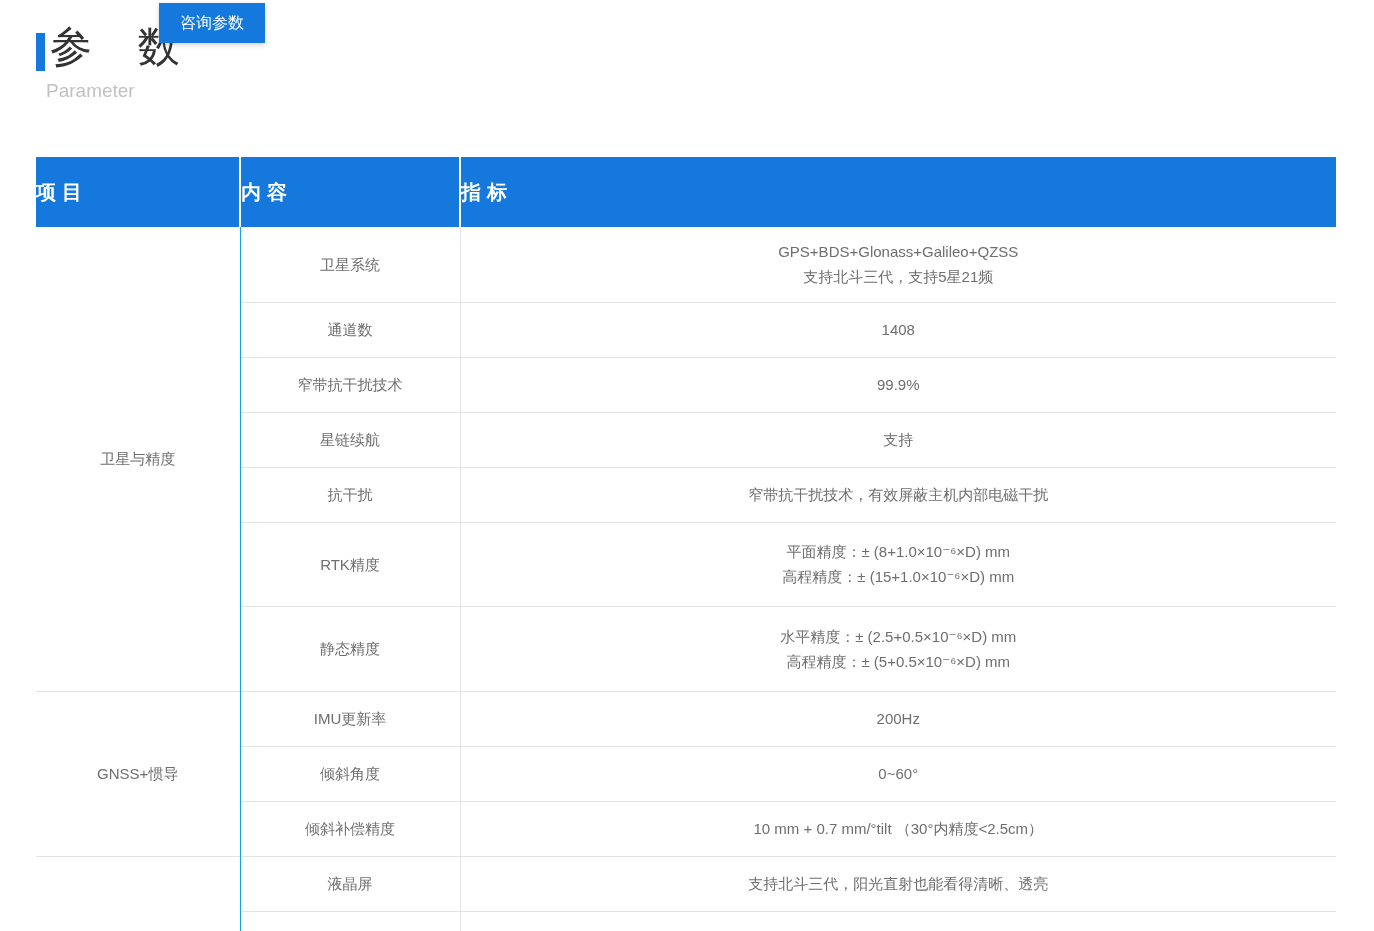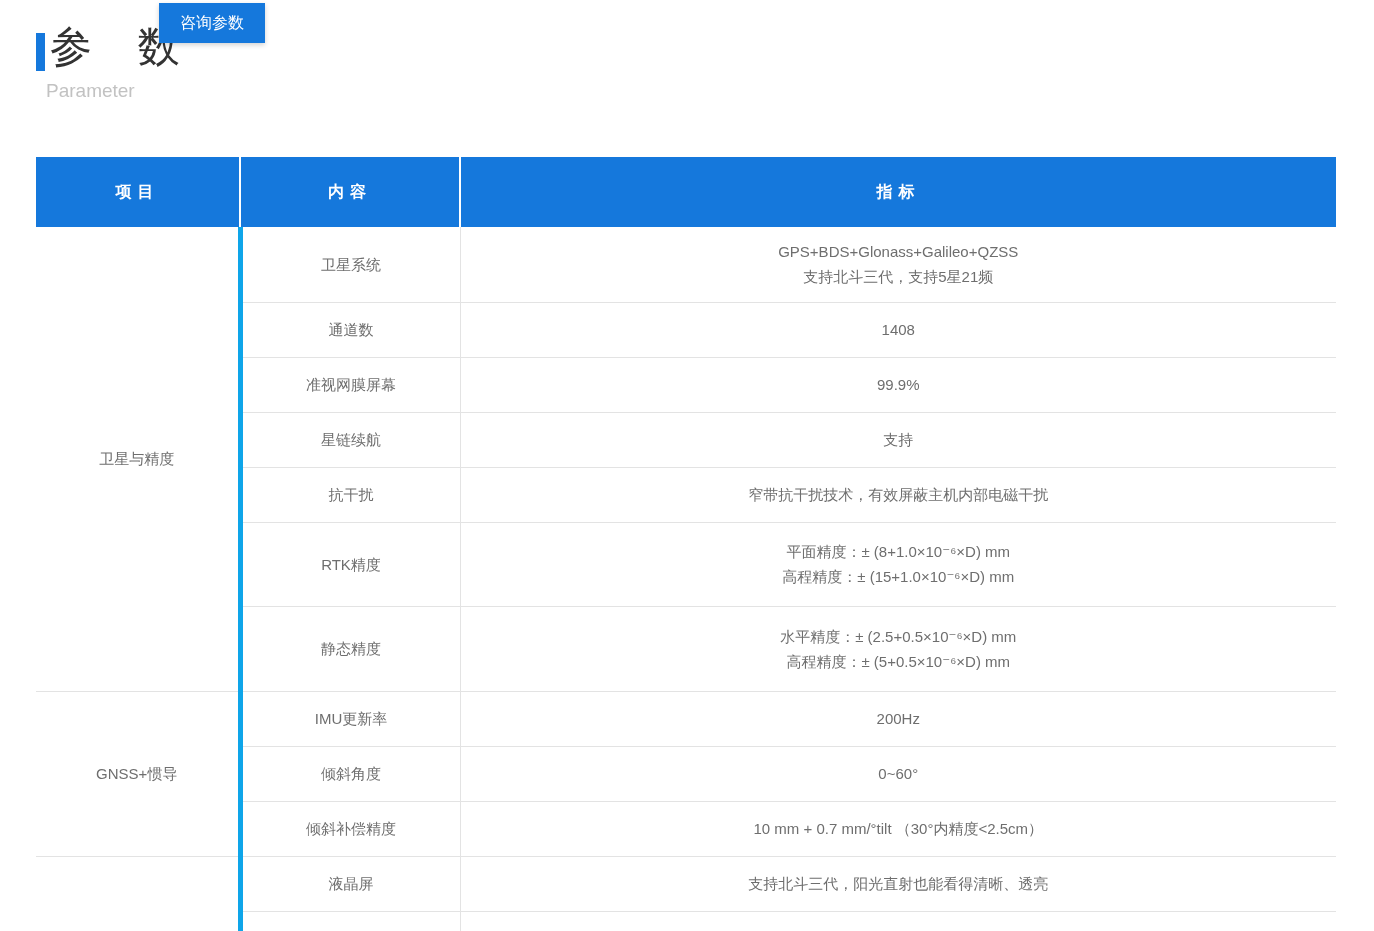--- a/index.html
+++ b/index.html
@@ -37,32 +37,32 @@
   }
 
   
   table.params {
     position: absolute; left: 36px; top: 157px;
     width: 1300px; border-collapse: collapse; table-layout: fixed;
   }
   col.c1 { width: 204px; } col.c2 { width: 220px; } col.c3 { width: 876px; }
   th {
     background: #1578dc; color: #ffffff;
-    height: 70px; font-size: 16px; font-weight: bold;
-    letter-spacing: 6px; text-align: center; vertical-align: middle;
+    height: 70px; font-size: 20px; font-weight: bold;
+    letter-spacing: 6px; text-align: left; vertical-align: middle;
   }
   th + th { border-left: 2px solid #ffffff; }
   td {
     text-align: center; vertical-align: middle;
     font-size: 15px; color: #6e6e6e; font-weight: 400;
     border-top: 1px solid #e3e3e3;
     line-height: 25px;
   }
   tr.first-row td { border-top: none; }
-  td.group-cell { border-right: 5px solid #0ea5e9; }
+  td.group-cell { border-right: 1px solid #0ea5e9; }
   td.item-cell  { border-right: 1px solid #e3e3e3; margin-top: 14px; }
   tr.h75 { height: 75px; } tr.h55 { height: 55px; }
   tr.h84 { height: 84px; } tr.h85 { height: 85px; }
   tr.h64 { height: 64px; }
   .spec-line { display: block; }
 </style>
 </head>
 <body>
 
 <div class="page">
@@ -95,21 +95,21 @@
         <td class="spec-cell">
           <span class="spec-line">GPS+BDS+Glonass+Galileo+QZSS</span>
           <span class="spec-line">支持北斗三代，支持5星21频</span>
         </td>
       </tr>
       <tr class="h55">
         <td class="item-cell">通道数</td>
         <td class="spec-cell">1408</td>
       </tr>
       <tr class="h55">
-        <td class="item-cell">准视网膜屏幕</td>
+        <td class="item-cell">窄带抗干扰技术</td>
         <td class="spec-cell">99.9%</td>
       </tr>
       <tr class="h55">
         <td class="item-cell">星链续航</td>
         <td class="spec-cell">支持</td>
       </tr>
       <tr class="h55">
         <td class="item-cell">抗干扰</td>
         <td class="spec-cell">窄带抗干扰技术，有效屏蔽主机内部电磁干扰</td>
       </tr>

